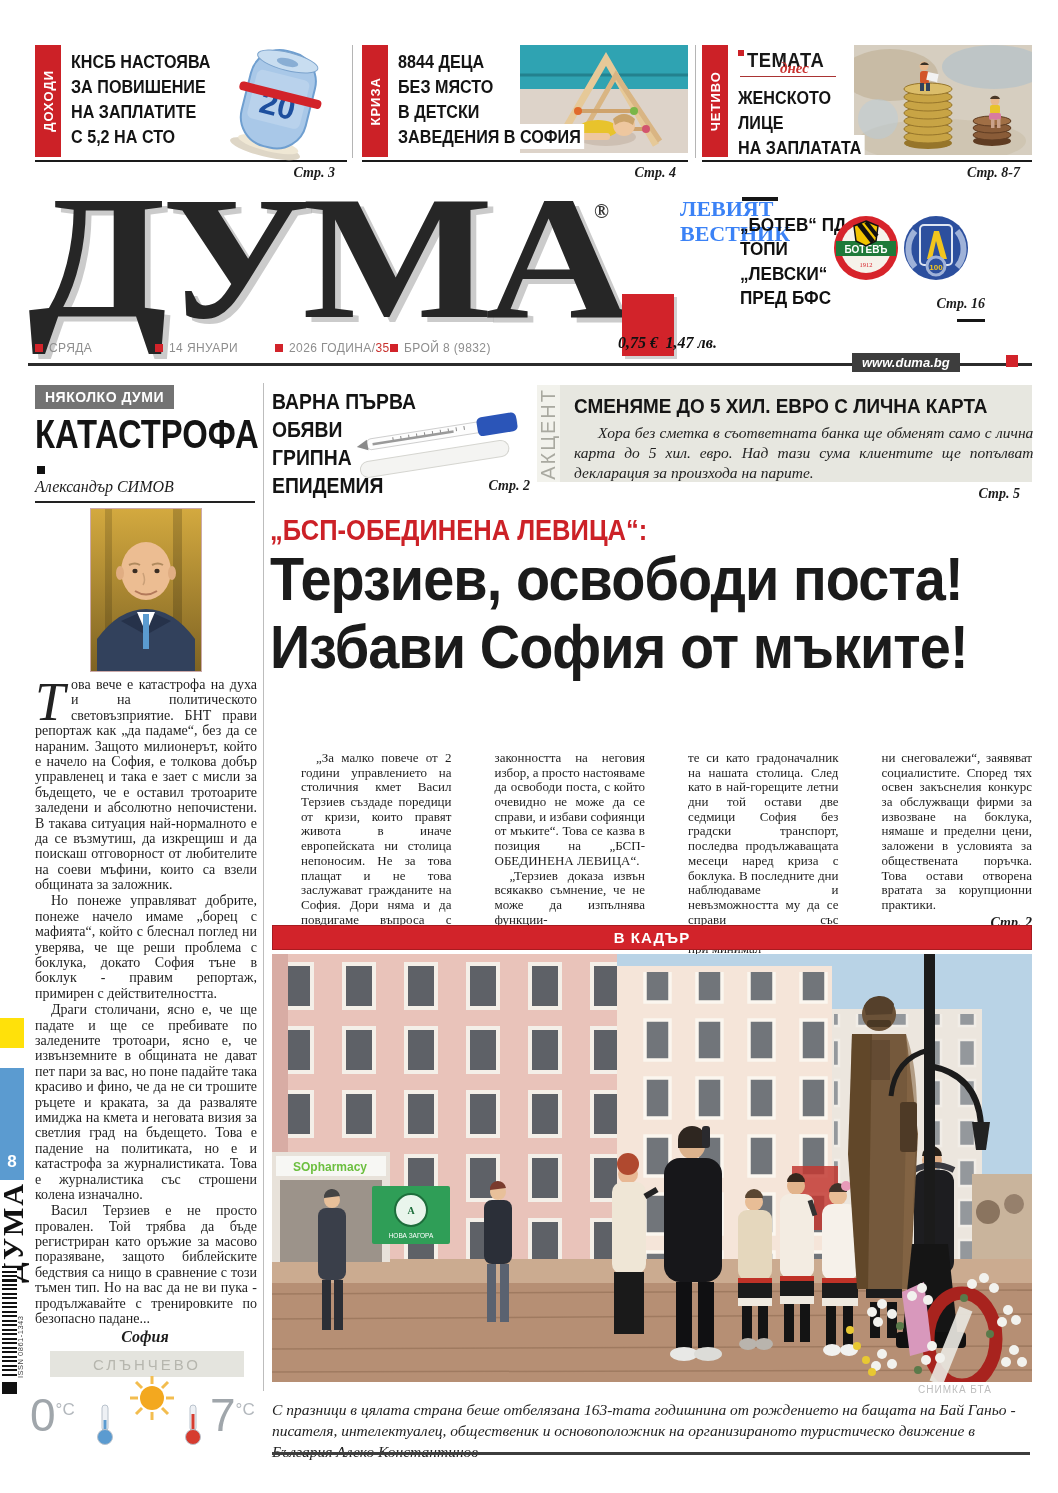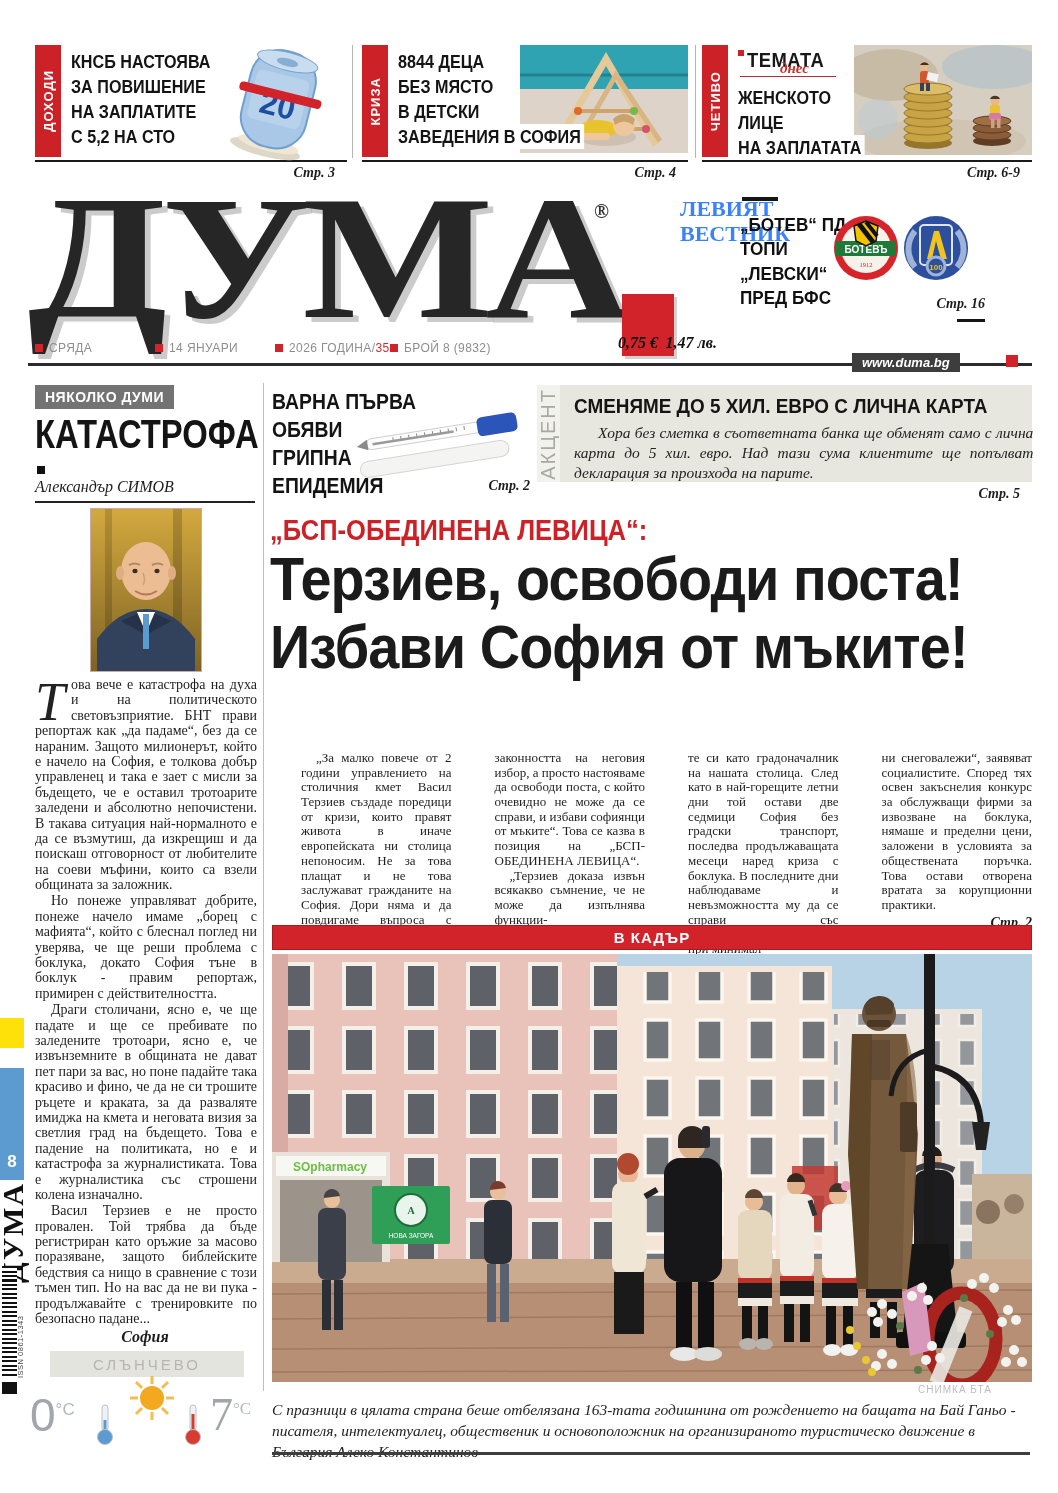--- a/index.html
+++ b/index.html
@@ -66,21 +66,21 @@
   .op-body .ind{text-indent:16px;}
   .dropcap{float:left;font:italic 400 54px/0.78 "Liberation Serif",serif;margin:4px 6px 0 0;color:#222;}
 
   
   .w-city{left:35px;top:1328px;width:220px;text-align:center;font:italic 700 16px "Liberation Serif",serif;}
   .w-bar{left:50px;top:1351px;width:194px;height:26px;background:#e4e4de;display:flex;align-items:center;
          justify-content:center;font:15px "Liberation Sans",sans-serif;letter-spacing:3px;color:#b6b6ae;}
   .w-num{font:400 46px/1 "Liberation Sans",sans-serif;color:#a0a6ab;}
   .w-num sup{font-size:17px;color:#b3b8bd;}
   .w-low{left:30px;top:1392px;text-align:center;}
-  .w-high{left:210px;top:1392px;font-family:Liberation Serif, serif;}
+  .w-high{left:210px;top:1392px;}
   .w-sun{left:128px;top:1374px;}
   .w-tb{left:94px;top:1402px;}
   .w-tr{left:182px;top:1402px;}
 
   
   .e-yellow{left:0;top:1018px;width:24px;height:30px;background:#ffe10a;}
   .e-blue{left:0;top:1068px;width:24px;height:112px;background:#5b9bd0;color:#fff;display:flex;
           align-items:flex-end;justify-content:center;font:700 17px "Liberation Sans",sans-serif;padding-bottom:8px;box-sizing:border-box;}
   .e-duma{left:-4px;top:1182px;writing-mode:vertical-rl;transform:rotate(180deg);
           font:700 30px "Liberation Serif",serif;color:#111;letter-spacing:2px;}
@@ -259,21 +259,21 @@
             <path d="M136,54 a5.5,5.5 0 0 1 10,0 z" fill="#4a3828"></path>
             <rect x="136" y="60" width="10" height="9" rx="2" fill="#e8c32c"></rect>
             <rect x="135" y="68" width="12" height="7" rx="2" fill="#d87ba0"></rect>
             <rect x="137" y="74" width="3.5" height="9" fill="#caa28a"></rect>
               <rect x="143" y="74" width="3.5" height="9" fill="#caa28a"></rect>
           </g>
         </svg>
       </div>
     </div>
     <div class="t-rule"></div>
-    <div class="t-page pageref">Стр. 6-9</div>
+    <div class="t-page pageref">Стр. 8-7</div>
   </div>
 
   <div class="abs m-logo"><span>ДУМА</span></div>
   <div class="abs m-reg">®</div>
   <div class="abs m-tagline">
     <div>ЛЕВИЯТ</div>
     <div>ВЕСТНИК</div>
   </div>
   <div class="abs m-redsq"></div>
 

